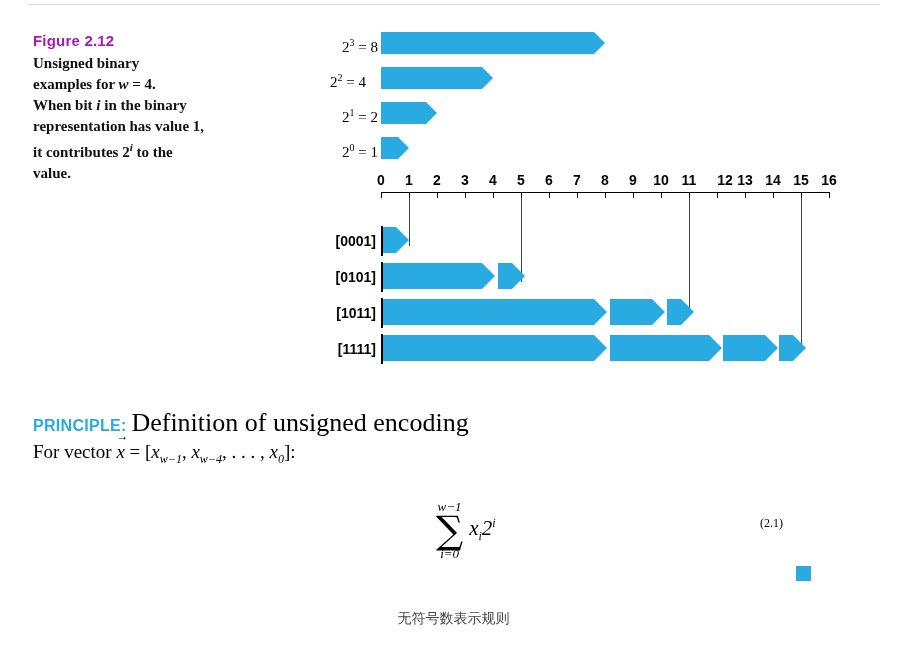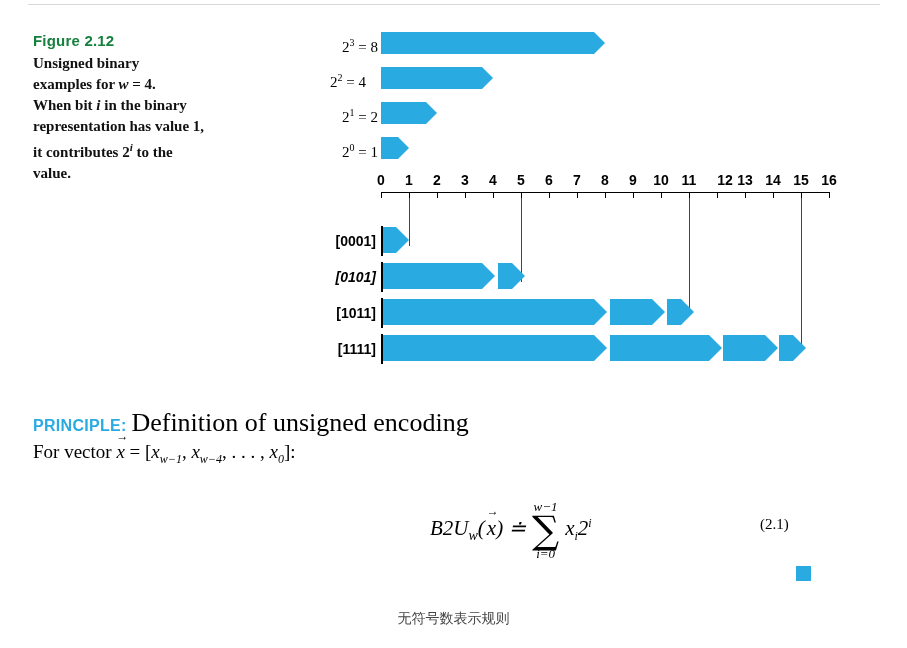--- a/index.html
+++ b/index.html
@@ -27,21 +27,21 @@
   .caption {
     position: absolute;
     left: 33px;
     top: 32px;
     width: 210px;
   }
   .fig-label {
     font-family: "Liberation Sans", sans-serif;
     font-weight: bold;
     font-size: 15px;
-    color: #15803d;
+    color: #a21caf;
     letter-spacing: .2px;
     margin-bottom: 4px;
   }
   .fig-caption {
     font-family: "Liberation Serif", serif;
     font-weight: bold;
     font-size: 15px;
     line-height: 21px;
     color: #111;
   }
@@ -217,21 +217,21 @@
   }
   .sigma-top { font-size: 13px; font-style: italic; margin-bottom: -2px; }
   .sigma-char { font-size: 38px; font-family: "DejaVu Serif", serif; }
   .sigma-bot { font-size: 13px; font-style: italic; margin-top: -2px; }
   .eq-rhs { font-style: italic; }
   .eq-num {
     position: absolute;
     left: 760px;
     top: 516px;
     font-family: "Liberation Serif", serif;
-    font-size: 15px;
+    font-size: 12px;
   }
   .end-mark {
     position: absolute;
     left: 796px;
     top: 566px;
     width: 15px;
     height: 15px;
     background: #29ABE2;
   }
   .cn-note {
@@ -328,21 +328,21 @@
   <div class="guide" style="left:371px; top:172px; height:118px;"></div>
   <div class="guide" style="left:483px; top:172px; height:152px;"></div>
 
   <div style="position:absolute; left:0; top:200px; width:530px; height:30px;">
     <div class="row-label" style="left:-18px; top:0;">[0001]</div>
     <div class="leftbar" style="left:63px; top:0px; height:30px;"></div>
     <div class="seg" style="left:65px; top:1px; width:13px;"></div>
   </div>
 
   <div style="position:absolute; left:0; top:236px; width:530px; height:30px;">
-    <div class="row-label" style="left:-18px; top:0;font-style:italic;">[0101]</div>
+    <div class="row-label" style="left:-18px; top:0;">[0101]</div>
     <div class="leftbar" style="left:63px; top:0px; height:30px;"></div>
     <div class="seg" style="left:65px; top:1px; width:99px;"></div>
     <div class="seg" style="left:180px; top:1px; width:14px;"></div>
   </div>
 
   <div style="position:absolute; left:0; top:272px; width:530px; height:30px;">
     <div class="row-label" style="left:-18px; top:0;">[1011]</div>
     <div class="leftbar" style="left:63px; top:0px; height:30px;"></div>
     <div class="seg" style="left:65px; top:1px; width:211px;"></div>
     <div class="seg" style="left:292px; top:1px; width:42px;"></div>
@@ -362,21 +362,20 @@
 <div class="principle">
   <span class="kw">PRINCIPLE:</span>
   <span class="txt">Definition of unsigned encoding</span>
 </div>
 
 <div class="vector-line">
   <span>For vector </span><span class="vec">x</span><span> = [<i>x</i><sub class="it">w−1</sub>, <i>x</i><sub class="it">w−4</sub>, . . . , <i>x</i><sub class="it">0</sub>]:</span>
 </div>
 
 <div class="equation">
-  <span class="eq-lhs">B2U<sub class="it" style="font-size:14px;">w</sub>(<span class="vec" style="margin-left:2px;">x</span>) ≐</span>
   <span class="sigma-wrap">
     <span class="sigma-top">w−1</span>
     <span class="sigma-char">∑</span>
     <span class="sigma-bot">i=0</span>
   </span>
   <span class="eq-rhs">x<sub class="it">i</sub>2<sup class="it">i</sup></span>
 </div>
 <div class="eq-num">(2.1)</div>
 <div class="end-mark"></div>
 

